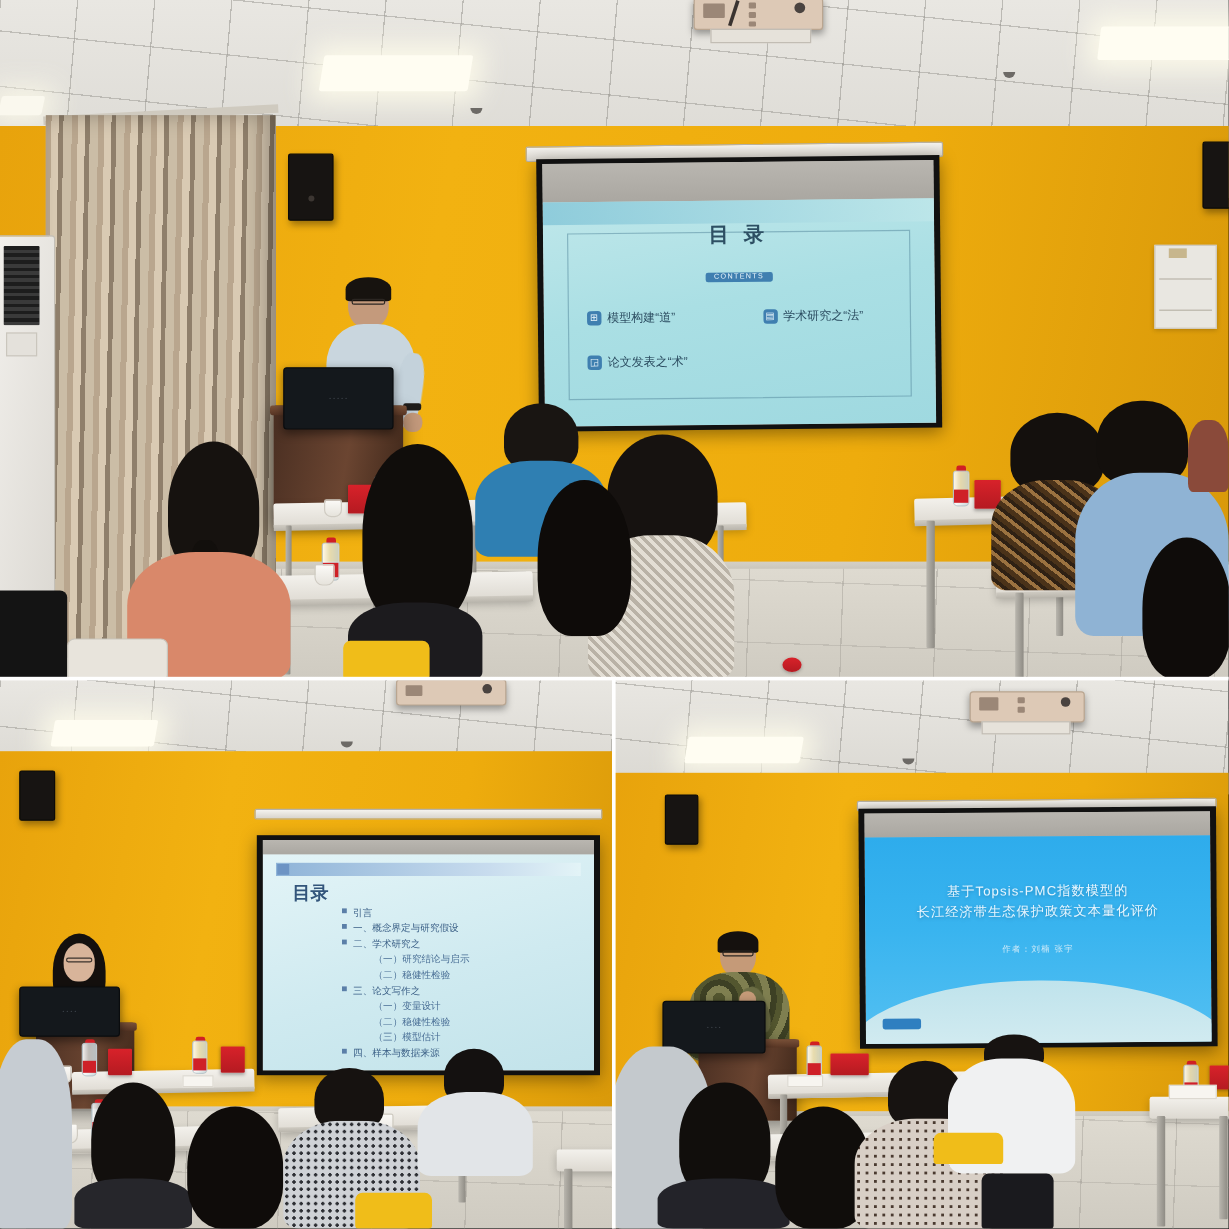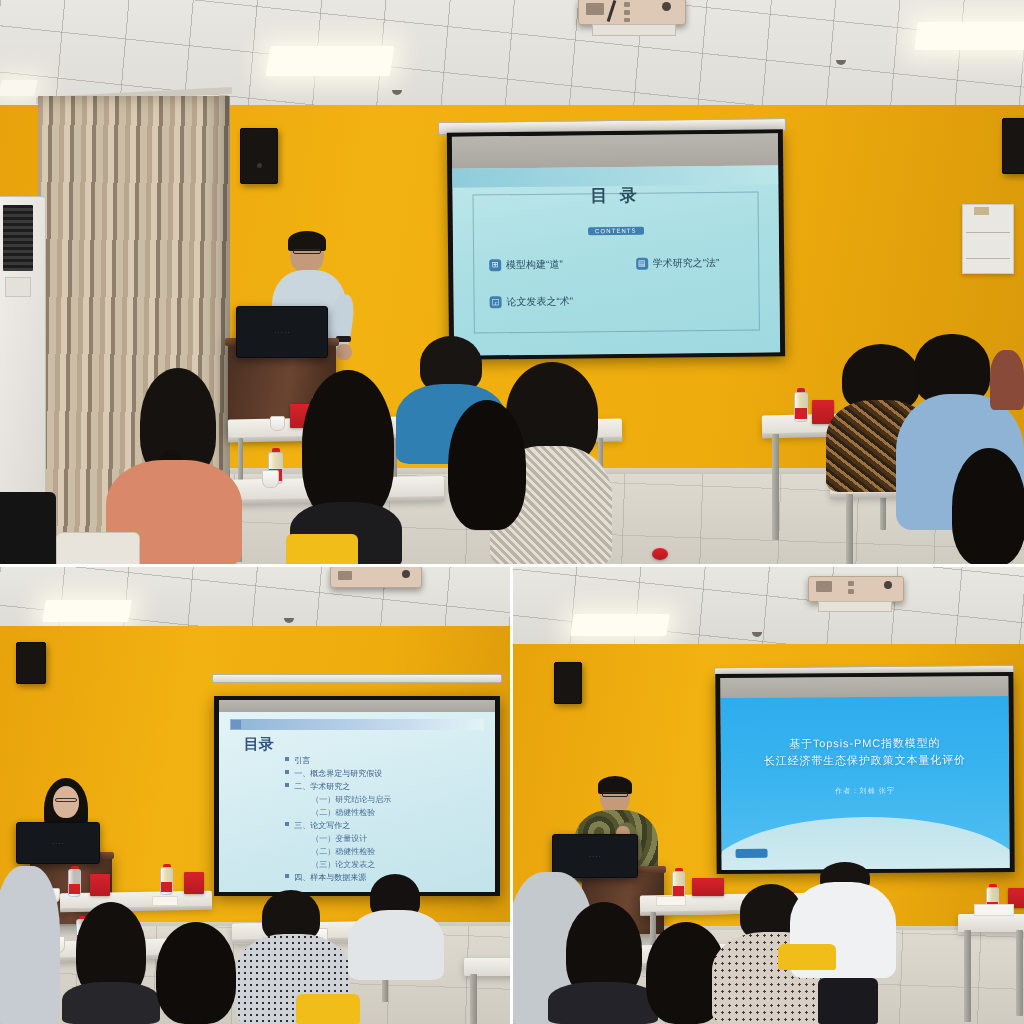--- a/index.html
+++ b/index.html
@@ -420,21 +420,21 @@
                 <span>二、学术研究之</span>
               </div>
             <div class="slideB-sub">（一）研究结论与启示</div>
             <div class="slideB-sub">（二）稳健性检验</div>
             <div class="slideB-li">
                 <span class="slideB-bullet"></span>
                 <span>三、论文写作之</span>
               </div>
             <div class="slideB-sub">（一）变量设计</div>
             <div class="slideB-sub">（二）稳健性检验</div>
-            <div class="slideB-sub">（三）论文发表之</div>
+            <div class="slideB-sub">（三）模型估计</div>
             <div class="slideB-li">
                 <span class="slideB-bullet"></span>
                 <span>四、样本与数据来源</span>
               </div>
           </div>
         </div>
       </div>
     </div>
 
     <div style="position:absolute; left:28px; top:212px; width:72px; height:96px;">

